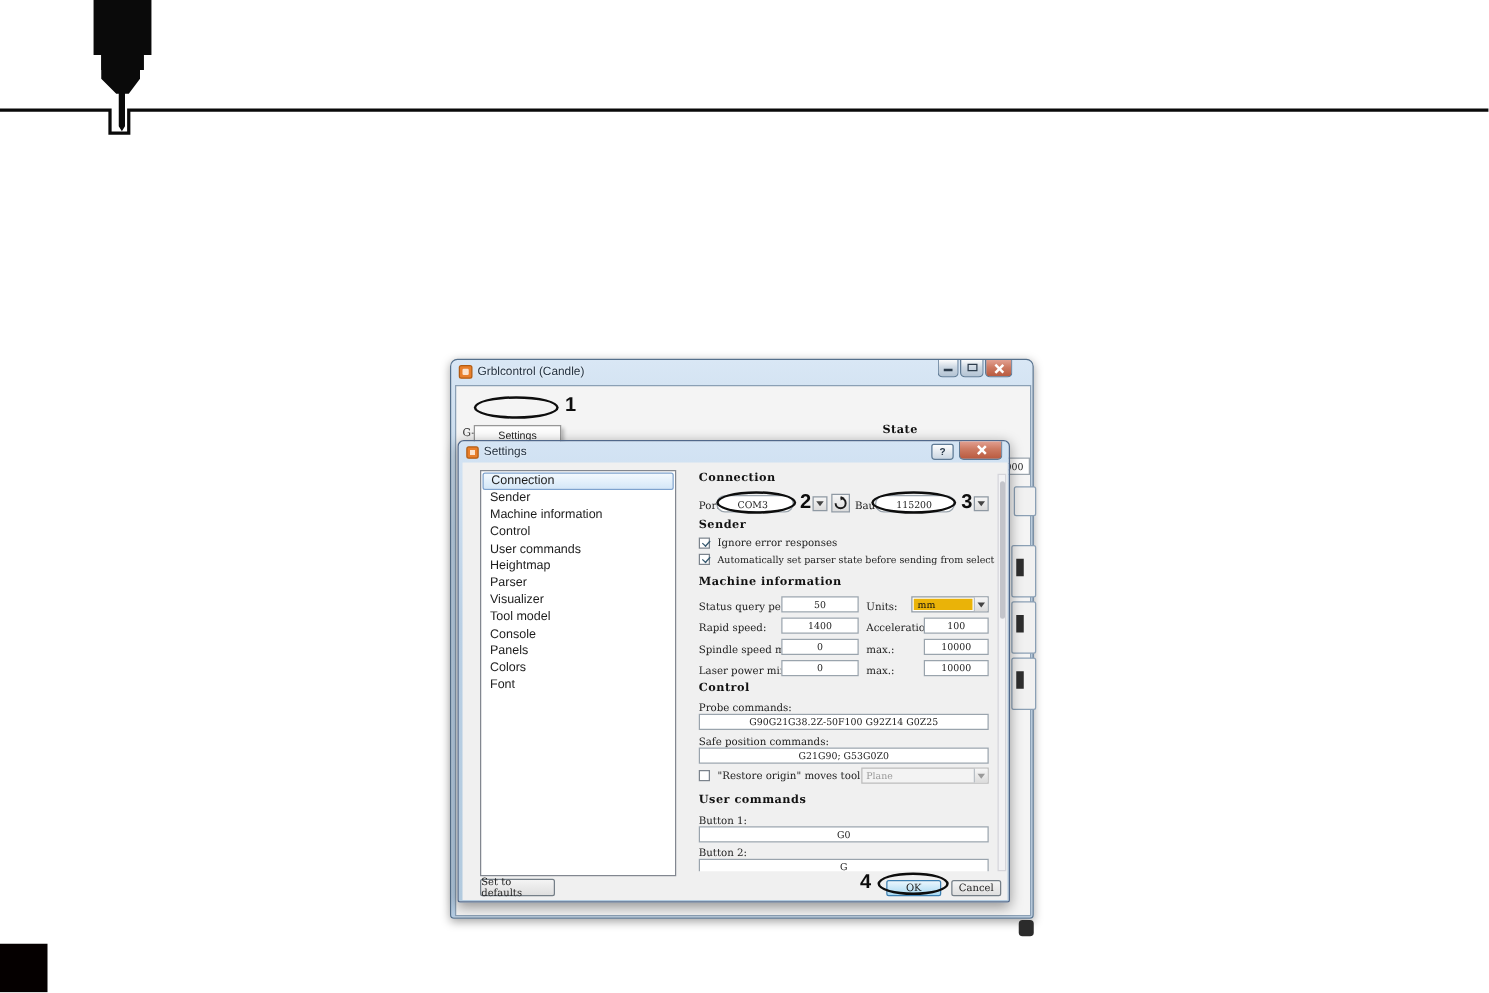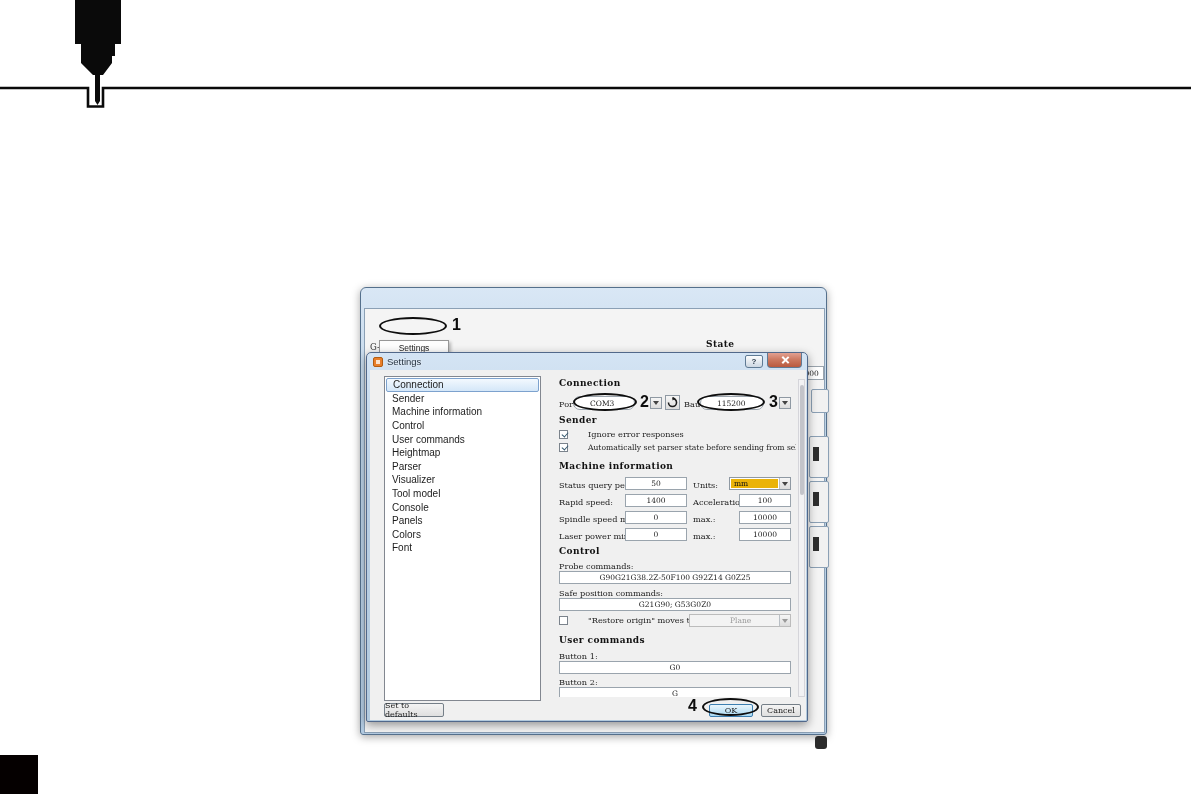--- a/index.html
+++ b/index.html
@@ -80,26 +80,26 @@
   #dlg-content { position:absolute; left:183px; top:4px; width:243px; height:323px; overflow:hidden; }
   #dlg-scrollbar { position:absolute; left:428px; top:9px; width:7px; height:318px; background:#f2f2f4; border:1px solid #d5d5da; }
   #dlg-scroll-thumb { position:absolute; left:0.5px; top:5px; width:4px; height:110px; background:#c3c4ca; border-radius:2px; }
 
   .row { position:absolute; left:0; width:243px; height:15px; }
   .row .l1 { position:absolute; left:6px; top:3px; }
   .row .f1 { position:absolute; left:72px; top:0; width:62px; height:13px; }
   .row .l2 { position:absolute; left:140px; top:3px; }
   .row .f2 { position:absolute; left:186px; top:0; width:52px; height:13px; }
   .combo { position:absolute; background:#fff; border:1px solid #8f99a3; height:13px; display:flex; align-items:center; }
-  .combo .val { flex:1; font-family:"DejaVu Serif",serif; font-size:7.5px; color:#111; padding-left:3px;margin-left:37px; }
+  .combo .val { flex:1; font-family:"DejaVu Serif",serif; font-size:7.5px; color:#111; padding-left:3px; }
   .combo .val.hl { background:#eab308; margin:1px; }
   .combo .arr { width:11px; align-self:stretch; background:linear-gradient(#f6f6f6,#dcdcdc); border-left:1px solid #b9bfc5; display:flex; align-items:center; justify-content:center; }
   .combo.disabled { background:#f3f3f3; border-color:#bcbcbc; }
   .combo.disabled .val { color:#9a9a9a; }
-  .cb-row { position:absolute; left:6px; display:flex; align-items:center; gap:20px; }
+  .cb-row { position:absolute; left:6px; display:flex; align-items:center; gap:6px; }
   .wide-field { position:absolute; left:6px; width:232px; height:13px; }
 
   
   #btn-defaults { position:absolute; left:14px; top:333px; width:60px; height:14px; }
   #btn-ok { position:absolute; left:339px; top:334px; width:44px; height:13px;
       background:linear-gradient(#eaf6fd,#a9d9f2); border:1px solid #3c7fb1; }
   #btn-cancel { position:absolute; left:391px; top:334px; width:40px; height:13px; }
 
   
   .callout-ellipse { position:absolute; border:2.6px solid #0d0d0d; border-radius:50%; z-index:9; pointer-events:none; }
@@ -111,20 +111,33 @@
 <div id="page">
 
   <svg id="header-art" viewBox="0 0 1191 120">
     <path d="M0,88 H88 V106.5 H103 V88 H1191" fill="none" stroke="#0a0a0a" stroke-width="2.6"></path>
     <path d="M75,0 H121 V44 H115 V56 H112 V63 L103,75 H100 V101 L97.5,105 L95,101 V75 H93 L81,63 V56 H81 V44 H75 Z" fill="#0a0a0a"></path>
     <rect x="75" y="0" width="46" height="44" fill="#0a0a0a"></rect>
     <rect x="81" y="44" width="34" height="12" fill="#0a0a0a"></rect>
   </svg>
 
   <div id="main-window">
+    <div id="mw-titlebar">
+      <div id="mw-icon"></div>
+      <div id="mw-title">Grblcontrol (Candle)</div>
+      <div class="winbtn" style="right:59px;width:17px;">
+          <span class="glyph-min"></span>
+        </div>
+      <div class="winbtn" style="right:39px;width:19px;">
+          <span class="glyph-max"></span>
+        </div>
+      <div class="winbtn close" style="right:16px;width:22px;">
+          <span class="glyph-x"></span>
+        </div>
+    </div>
     <div id="mw-content">
       <div id="gcode-fragment" class="serif">G-c</div>
       <div id="menu-popup">Settings</div>
       <div id="gcode-box">
         <div id="gcode-line">[G0 G54 G17 G21 G90 G94 M0 M5 M9 T0 F0. S0.]</div>
         <div class="gicon-btn" style="left:265px;">
           <svg viewBox="0 0 14 14">
               <path d="M1,7 L7,3.5 L13,7 L7,10.5 Z" fill="#141414"></path>
               <path d="M4,1.5 h6 l-3,2.5 Z M4,12.5 h6 l-3,-2.5 Z" fill="#141414"></path>
             </svg>

